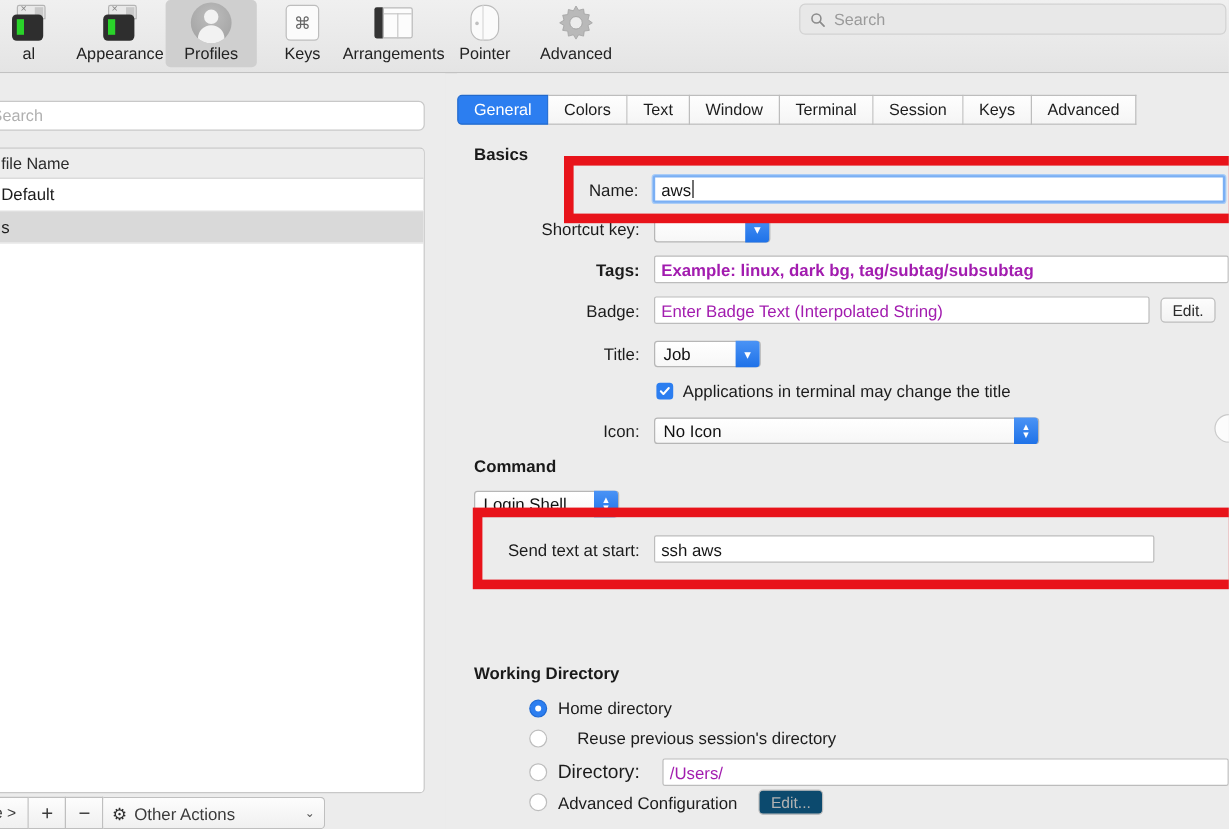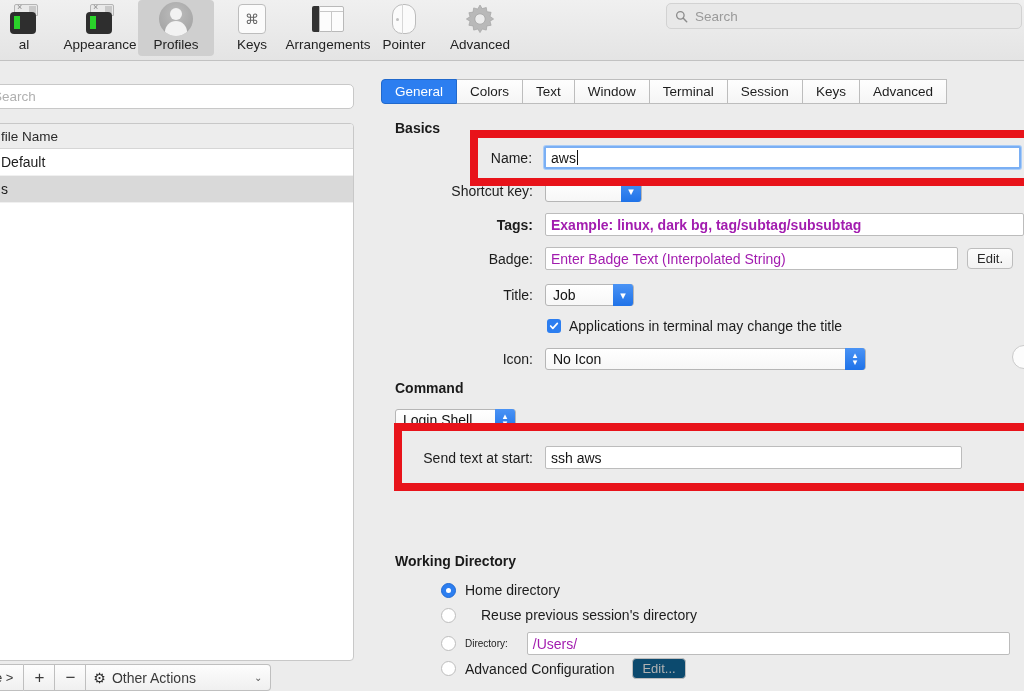--- a/index.html
+++ b/index.html
@@ -396,21 +396,21 @@
     <div class="row" style="left:60px; top:521px; gap:9px;">
       <div class="radio on"></div>
       <span style="font-size:14px;color:#1c1c1c;">Home directory</span>
     </div>
     <div class="row" style="left:60px; top:546px; gap:25px;">
       <div class="radio"></div>
       <span style="font-size:14px;color:#1c1c1c;">Reuse previous session's directory</span>
     </div>
     <div class="row" style="left:60px; top:571px; gap:9px; width:583px;">
       <div class="radio"></div>
-      <span style="font-size:10px;color:#1c1c1c;">Directory:</span>
+      <span style="font-size:16px;color:#1c1c1c;">Directory:</span>
       <div class="tf" style="margin-left:10px; width:483px;">
         <span class="ph">/Users/</span>
       </div>
     </div>
     <div class="row" style="left:60px; top:597px; gap:9px;">
       <div class="radio"></div>
       <span style="font-size:14px;color:#1c1c1c;">Advanced Configuration</span>
       <div class="btn dis" style="margin-left:9px;">
         <span>Edit...</span>
       </div>

